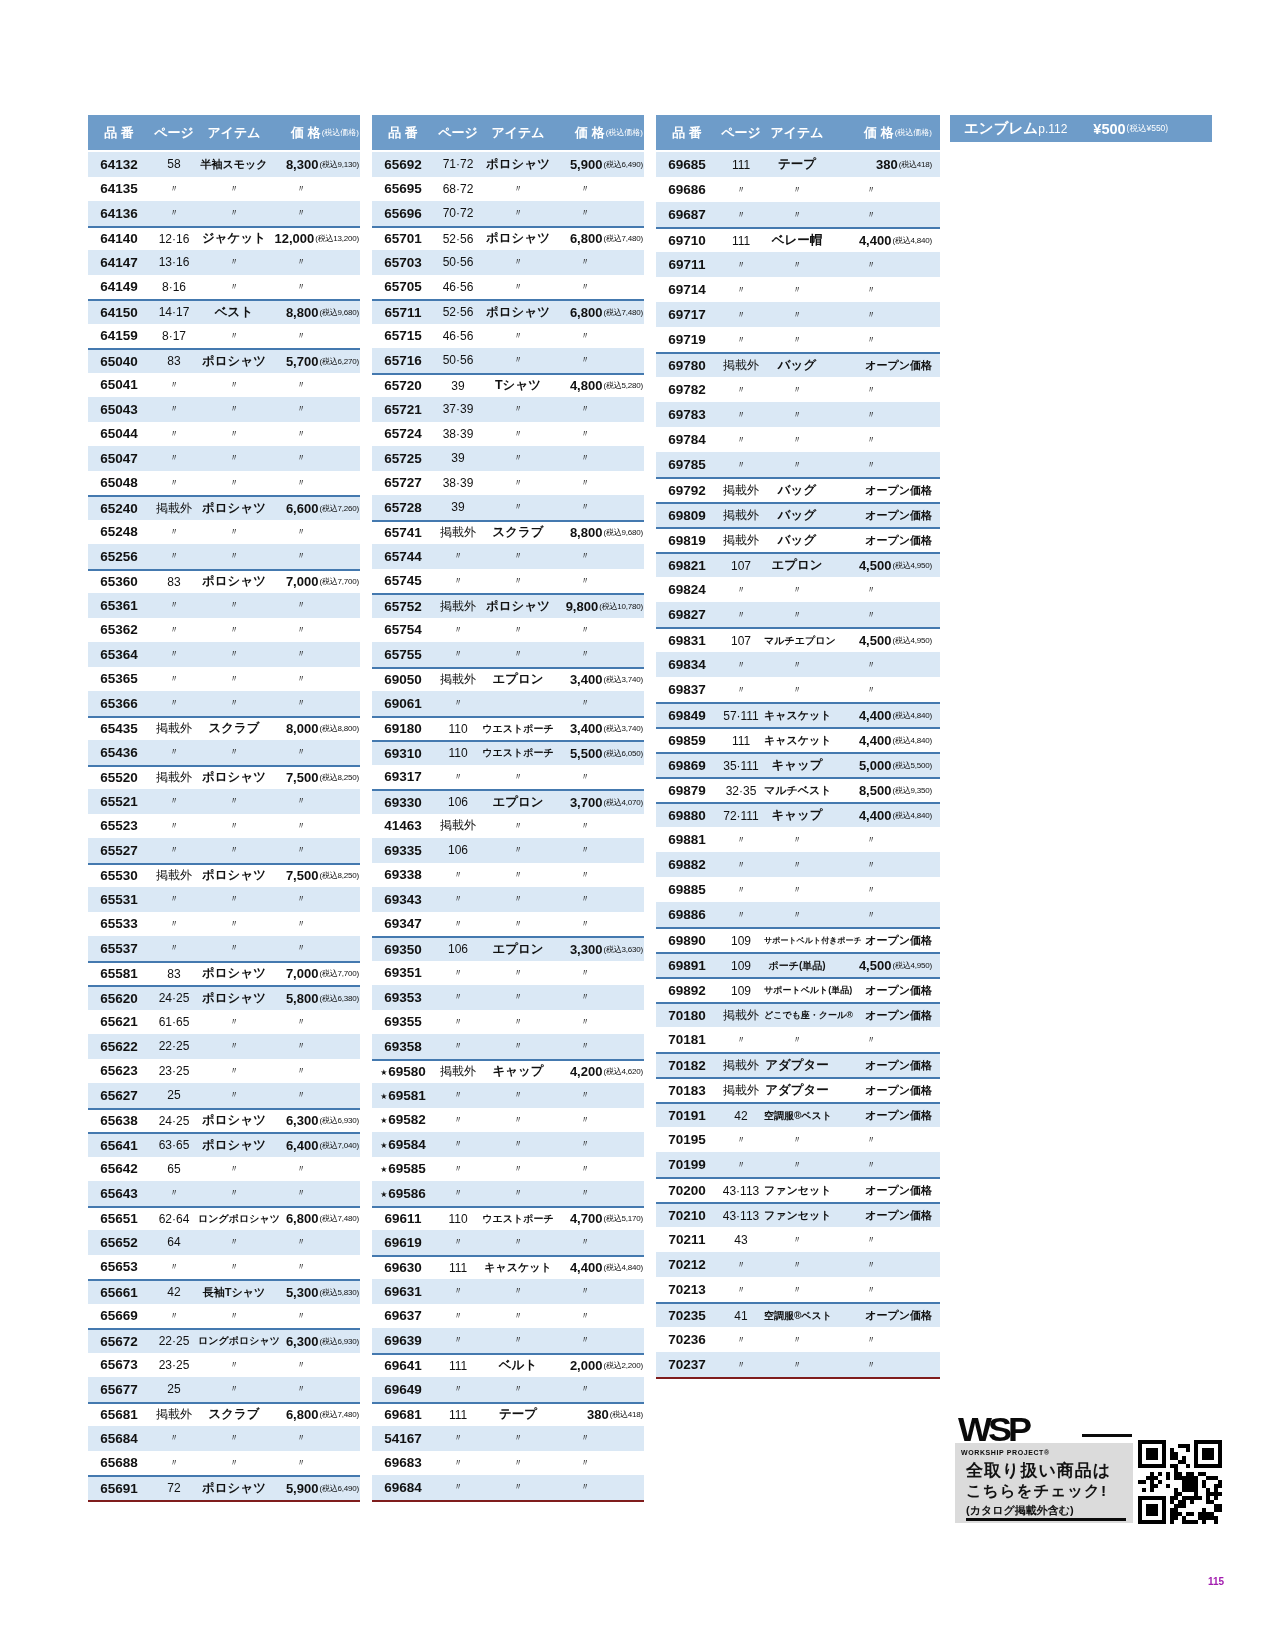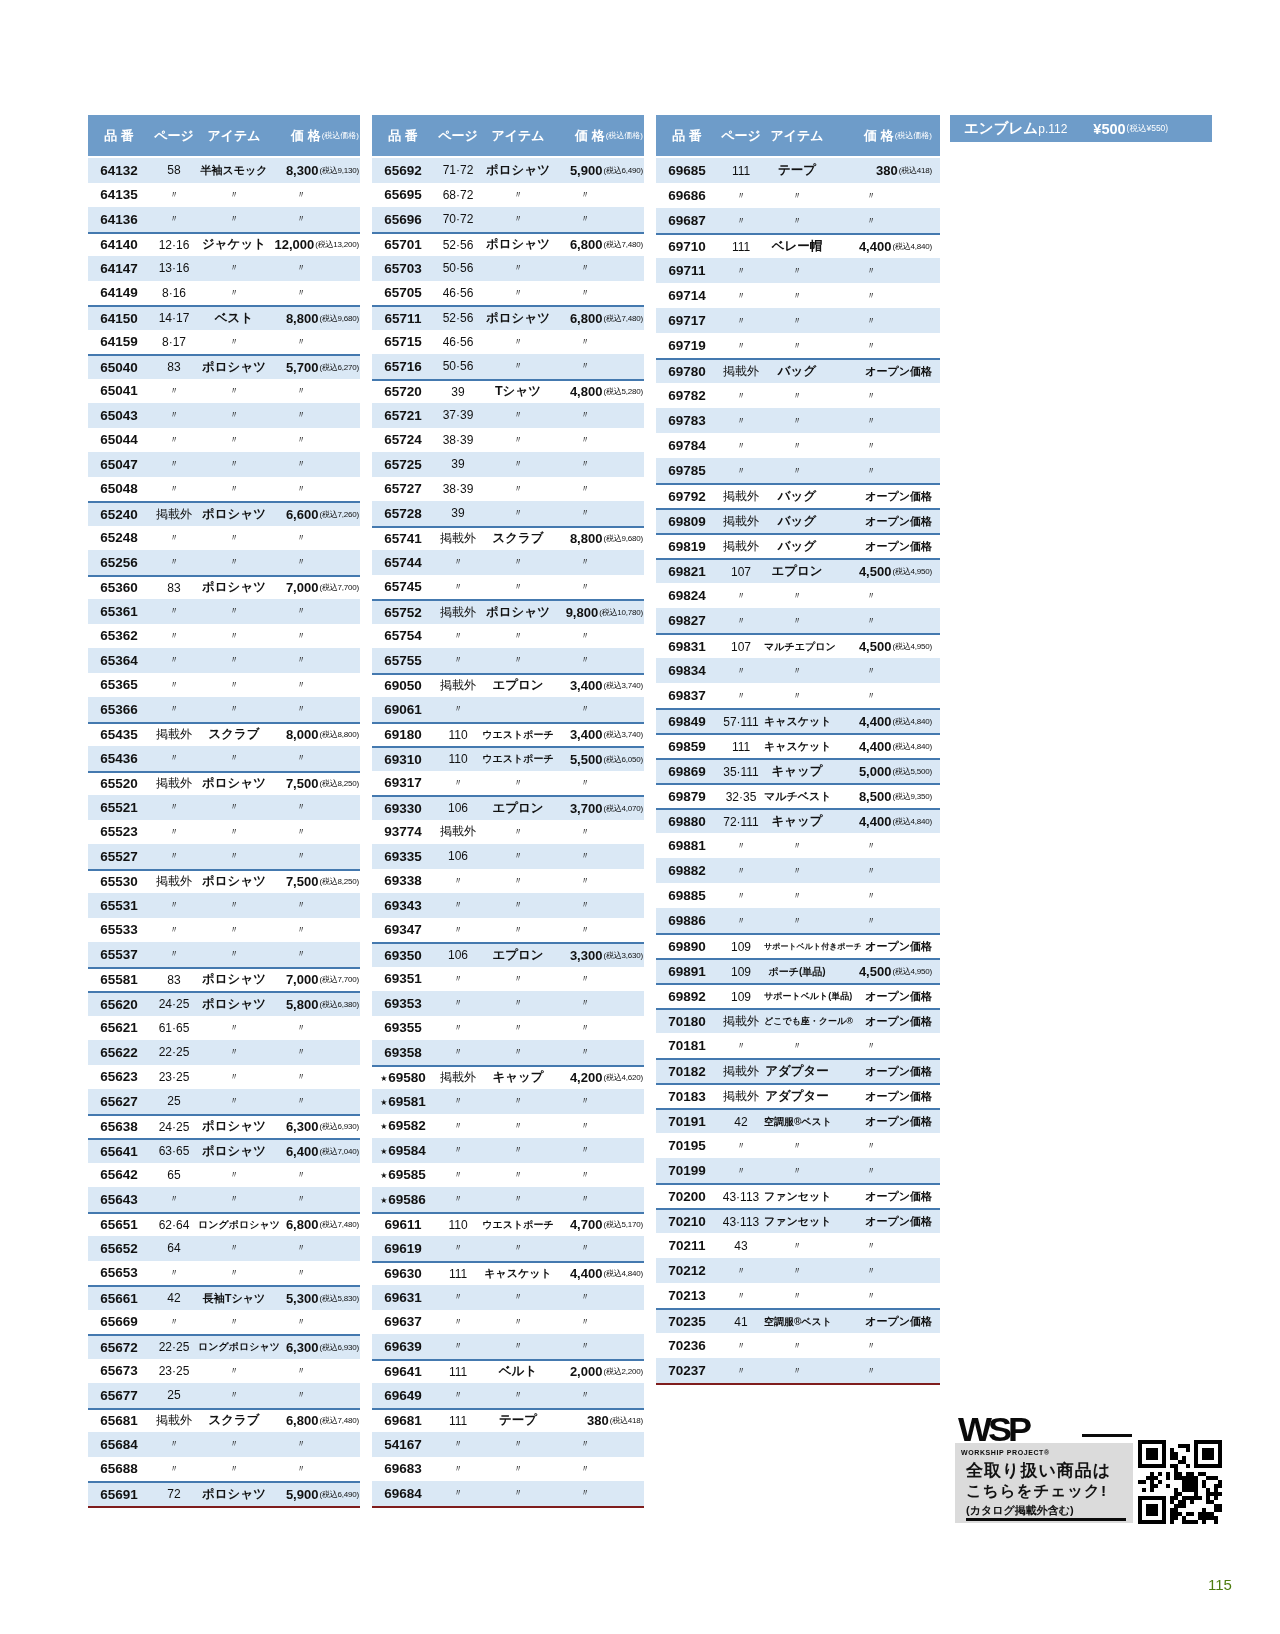--- a/index.html
+++ b/index.html
@@ -3,21 +3,21 @@
 <meta charset="utf-8">
 <style>
   html,body{margin:0;padding:0;background:#fff;}
   .sheet{position:relative;width:1280px;height:1634px;background:#fff;overflow:hidden;
          font-family:"Liberation Sans","DejaVu Sans",sans-serif;color:#111;}
   
   .ptable{position:absolute;top:115px;}
   .t1{left:88px;width:272px;}
   .t2{left:372px;width:272px;}
   .t3{left:656px;width:284px;}
-  .thead{display:flex;align-items:center;height:41px;background:#6E9CC9;color:#fff;}
+  .thead{display:flex;align-items:center;height:35px;background:#6E9CC9;color:#fff;}
   .thead .c{font-weight:bold;font-size:13px;}
   .hnote{font-size:8px;font-weight:normal;margin-left:1px;}
   .tbody{margin-top:2px;border-bottom:2px solid #7f1d1d;}
   .trow{display:flex;align-items:center;height:24.5px;box-sizing:border-box;}
   .t3 .trow{height:25px;}
   .shade{background:#DAE8F5;}
   .gstart{border-top:2px solid #4479AF;}
   .c{flex-shrink:0;text-align:center;white-space:nowrap;overflow:visible;}
   .no{width:62px;font-weight:bold;font-size:13.5px;}
   .pg{width:48px;font-size:12px;}
@@ -44,21 +44,21 @@
   .wsp-gray{position:absolute;left:5px;top:28px;width:178px;height:80px;background:#DBDBDB;}
   .wsp-logo{position:absolute;left:8px;top:-4px;font-size:36px;font-weight:bold;letter-spacing:-4px;transform:scaleY(0.92);transform-origin:top left;color:#0a0a0a;}
   .wsp-line{position:absolute;left:132px;top:19px;width:50px;height:3px;background:#0a0a0a;}
   .wsp-brand{position:absolute;left:11px;top:34px;font-size:7px;font-weight:bold;letter-spacing:0.6px;color:#0a0a0a;}
   .wsp-t1{position:absolute;left:16px;top:44px;font-size:17px;font-weight:bold;letter-spacing:1px;}
   .wsp-t2{position:absolute;left:16px;top:66px;font-size:15.5px;font-weight:bold;letter-spacing:1px;}
   .wsp-t3{position:absolute;left:16px;top:88px;font-size:11px;font-weight:bold;}
   .wsp-rule{position:absolute;left:16px;top:103px;width:160px;height:2.5px;background:#0a0a0a;}
   .qr{position:absolute;left:188px;top:25px;width:84px;height:84px;}
   
-  .pageno{position:absolute;left:1208px;top:1576px;font-size:15px;font-weight:normal;color:#4d7c0f;}
+  .pageno{position:absolute;left:1208px;top:1576px;font-size:10px;font-weight:bold;color:#a21caf;}
 </style>
 </head>
 <body>
 
 <div class="sheet">
 
   <section class="ptable t1">
     <div class="thead">
       <div class="c no">品 番</div>
       <div class="c pg">ページ</div>
@@ -653,21 +653,21 @@
         <div class="trow shade gstart">
           <div class="c no">69330</div>
           <div class="c pg">106</div>
           <div class="c it" style="font-size: 12.5px;">エプロン</div>
           <div class="c pr">
             <span class="num">3,700</span>
             <span class="tax">(税込4,070)</span>
           </div>
         </div>
         <div class="trow">
-          <div class="c no">93774</div>
+          <div class="c no">41463</div>
           <div class="c pg">掲載外</div>
           <div class="c it dit">〃</div>
           <div class="c pr dit">〃</div>
         </div>
         <div class="trow shade">
           <div class="c no">69335</div>
           <div class="c pg">106</div>
           <div class="c it dit">〃</div>
           <div class="c pr dit">〃</div>
         </div>

